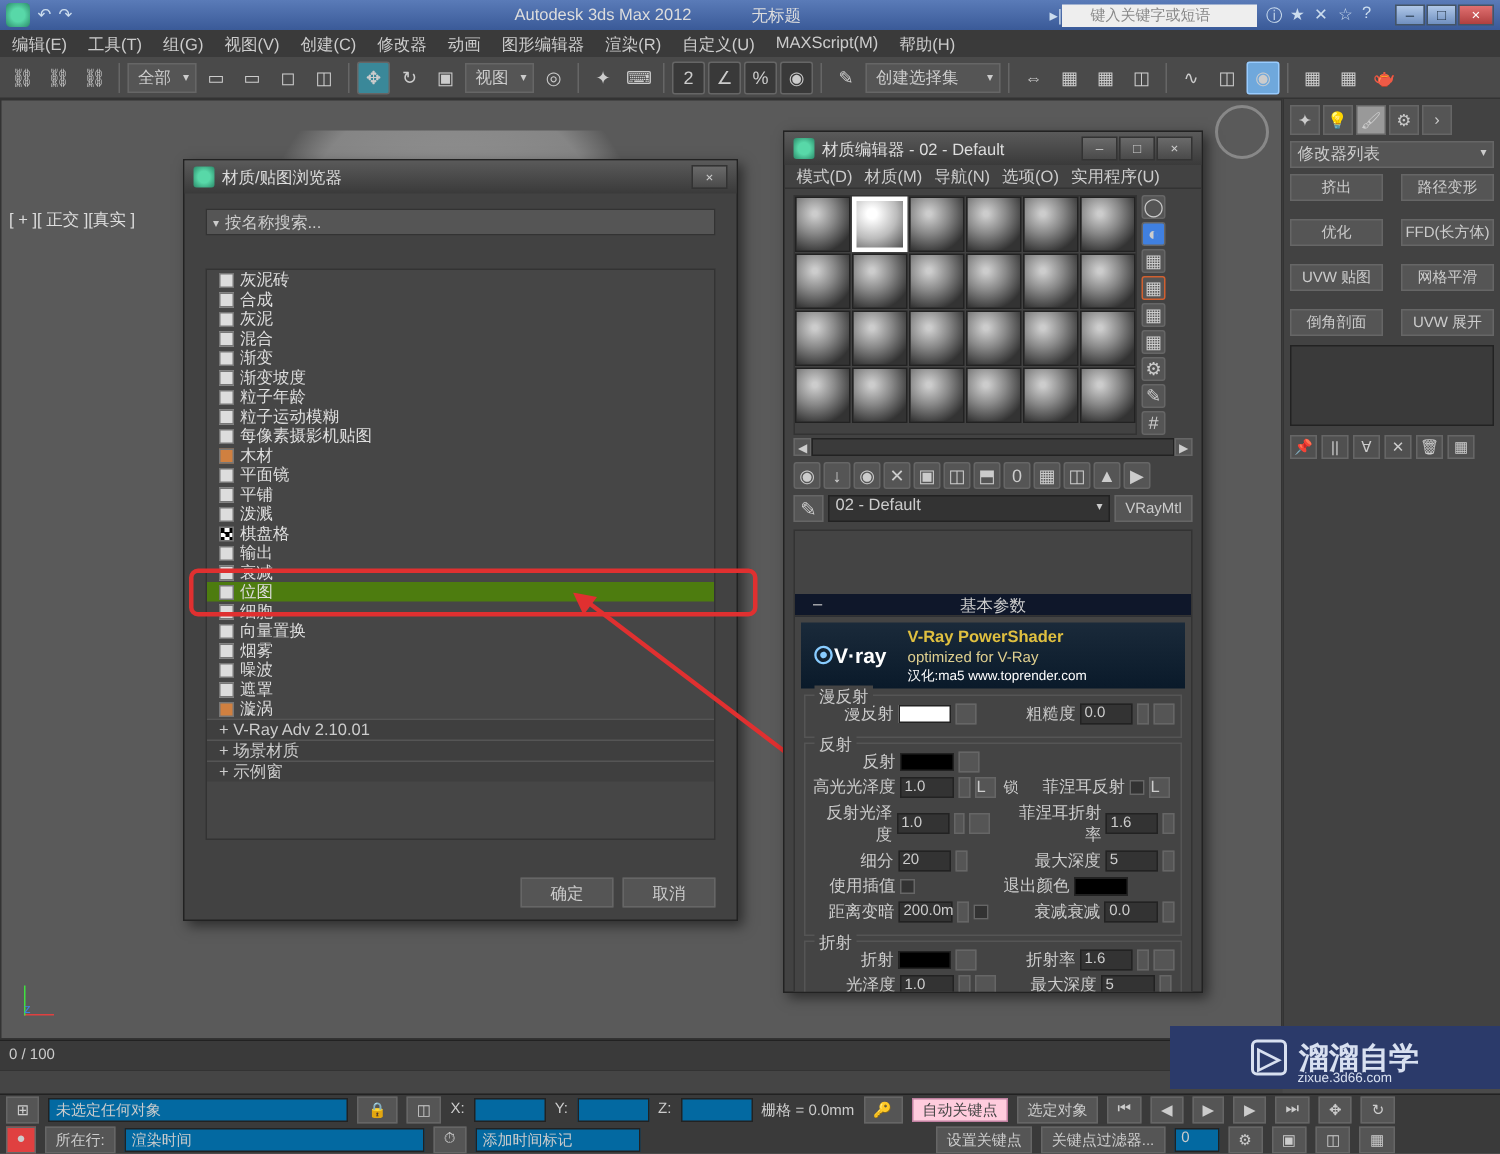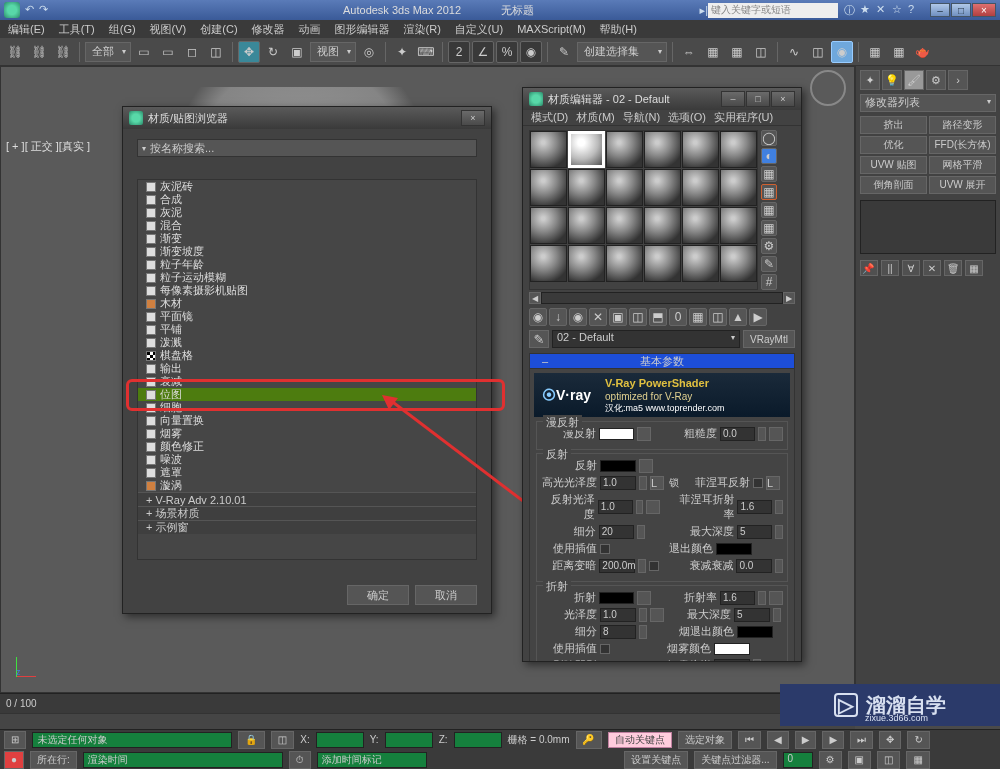--- a/index.html
+++ b/index.html
@@ -3,21 +3,21 @@
 <meta charset="utf-8">
 <style>
 * { margin: 0; padding: 0; box-sizing: border-box; font-family: "Microsoft YaHei", Arial, sans-serif; }
 body { background: #4a4a4a; width: 1000px; height: 769px; overflow: hidden; position: relative; font-size: 11px; color: #ccc; }
 
 
 .titlebar { height: 20px; background: linear-gradient(#5a7bb8, #3a5a98); display: flex; align-items: center; padding: 0 4px; }
 .titlebar .logo { width: 16px; height: 16px; background: radial-gradient(circle,#58d8a8 40%,#2a8868 100%); border-radius: 3px; margin-right: 5px; }
 .titlebar .title { flex: 0 0 auto; margin-left: 290px; color: #ddd; font-size: 11px; }
 .titlebar .spacer { flex: 1; }
-.titlebar .search-box { background: #eee; width: 130px; height: 15px; font-size: 10px; padding: 0 3px; color: #888; margin-right: 6px; }
+.titlebar .search-box { background: #eee; width: 130px; height: 15px; font-size: 10px; padding: 0 19px; color: #888; margin-right: 6px; }
 .titlebar .win-btns { display: flex; gap: 1px; }
 .titlebar .win-btn { width: 20px; height: 14px; background: linear-gradient(#b0c8e8,#7090c0); border: 1px solid #456; display: flex; align-items: center; justify-content: center; color: #234; font-size: 10px; }
 .titlebar .win-btn.close { background: linear-gradient(#e07070,#b04040); color: #fff; width: 24px; }
 .titlebar .tool-icons { display: flex; gap: 2px; margin-right: 8px; }
 .titlebar .ticon { width: 14px; height: 14px; color: #cde; font-size: 11px; }
 
 .menubar { height: 18px; background: #3a3a3a; display: flex; align-items: center; padding: 0 8px; gap: 14px; }
 .menubar .mitem { color: #ccc; font-size: 11px; cursor: default; }
 
 .toolbar { height: 28px; background: #4a4a4a; border-bottom: 1px solid #333; display: flex; align-items: center; padding: 0 4px; gap: 2px; }
@@ -38,33 +38,33 @@
 .axis .x { position: absolute; bottom: 3px; left: 3px; width: 20px; height: 1px; background: #e04040; }
 .axis .y { position: absolute; bottom: 3px; left: 3px; width: 1px; height: 20px; background: #40e040; }
 .axis .z { position: absolute; bottom: 3px; left: 3px; font-size: 9px; color: #4080e0; }
 
 .cmdpanel { position: absolute; top: 66px; right: 0; width: 145px; bottom: 76px; background: #424242; border-left: 1px solid #333; padding: 4px; }
 .cp-tabs { display: flex; gap: 2px; margin-bottom: 4px; }
 .cp-tab { width: 20px; height: 20px; background: #555; border: 1px solid #666; display: flex; align-items: center; justify-content: center; font-size: 11px; }
 .cp-tab.active { background: #999; }
 .cp-drop { width: 100%; height: 18px; background: #555; border: 1px solid #666; padding: 0 16px 0 4px; font-size: 11px; position: relative; margin-bottom: 4px; }
 .cp-drop::after { content: "▾"; position: absolute; right: 4px; top: 2px; font-size: 8px; }
-.cp-grid { display: grid; grid-template-columns: 1fr 1fr; gap: 2px; margin-bottom: 6px; }
+.cp-grid { display: grid; grid-template-columns: 1fr 1fr; gap: 12px; margin-bottom: 6px; }
 .cp-btn { height: 18px; background: #555; border: 1px solid #666; font-size: 10px; display: flex; align-items: center; justify-content: center; color: #ccc; }
 .cp-list { height: 54px; background: #3a3a3a; border: 1px solid #222; margin-bottom: 6px; }
 .cp-sm-row { display: flex; gap: 3px; }
 .cp-sm { width: 18px; height: 16px; background: #505050; border: 1px solid #666; font-size: 10px; display: flex; align-items: center; justify-content: center; }
 
 
 .track { position: absolute; bottom: 56px; left: 0; right: 145px; height: 20px; background: #3a3a3a; border-top: 1px solid #222; display: flex; align-items: center; padding: 0 6px; font-size: 10px; }
 .track .frame-lbl { color: #ccc; }
 .track-ruler { position: absolute; bottom: 40px; left: 0; right: 145px; height: 16px; background: #454545; border-top: 1px solid #333; }
 .status { position: absolute; bottom: 0; left: 0; right: 0; height: 40px; background: #3a3a3a; border-top: 1px solid #222; display: flex; align-items: center; padding: 2px 4px; font-size: 10px; gap: 6px; }
 .status .sbtn { height: 18px; background: #555; border: 1px solid #666; padding: 0 6px; display: flex; align-items: center; }
-.status .sfield { height: 16px; background: #15803d; border: 1px solid #222; padding: 0 4px; min-width: 50px; }
+.status .sfield { height: 16px; background: #0369a1; border: 1px solid #222; padding: 0 4px; min-width: 50px; }
 .status .pink { background: #ffccdd; border: 1px solid #c080a0; padding: 0 6px; color: #444; }
 .status-bottom { display: flex; flex-direction: column; gap: 2px; }
 
 
 .dialog { position: absolute; background: #424242; border: 1px solid #222; box-shadow: 3px 3px 8px rgba(0,0,0,0.5); }
 .dlg-title { height: 22px; background: linear-gradient(#5a5a5a,#3a3a3a); display: flex; align-items: center; padding: 0 6px; color: #ddd; font-size: 11px; }
 .dlg-title .dlg-logo { width: 14px; height: 14px; background: radial-gradient(circle,#58d8a8 40%,#2a8868 100%); border-radius: 2px; margin-right: 5px; }
 .dlg-title .spc { flex: 1; }
 .dlg-title .dlg-btn { width: 24px; height: 16px; background: linear-gradient(#6a6a6a,#4a4a4a); border: 1px solid #333; margin-left: 1px; display: flex; align-items: center; justify-content: center; color: #ccc; font-size: 9px; }
 
@@ -101,21 +101,21 @@
 .me-scroll .arr { width: 12px; height: 12px; background: #555; border: 1px solid #666; font-size: 8px; display: flex; align-items: center; justify-content: center; }
 .me-scroll .bar { flex: 1; height: 12px; background: #3a3a3a; border: 1px solid #222; }
 .me-trow { display: flex; gap: 2px; margin-top: 4px; align-items: center; }
 .me-trow .tbtn { width: 18px; height: 18px; }
 .me-name { display: flex; margin-top: 4px; align-items: center; gap: 3px; }
 .me-name .pick { width: 20px; height: 18px; background: #555; border: 1px solid #666; display: flex; align-items: center; justify-content: center; font-size: 13px; }
 .me-name .field { flex: 1; height: 18px; background: #333; border: 1px solid #222; padding: 0 16px 0 4px; font-size: 11px; position: relative; }
 .me-name .field::after { content: "▾"; position: absolute; right: 4px; top: 2px; font-size: 8px; }
 .me-name .type { width: 52px; height: 18px; background: #555; border: 1px solid #666; font-size: 10px; display: flex; align-items: center; justify-content: center; }
 .me-rollout { border: 1px solid #333; margin-top: 5px; background: #444; }
-.me-rh { height: 15px; background: #1d4ed8; padding: 0 6px; font-size: 11px; display: flex; align-items: center; justify-content: center; color: #ccc; border-bottom: 1px solid #333; }
+.me-rh { height: 15px; background: #0f172a; padding: 0 6px; font-size: 11px; display: flex; align-items: center; justify-content: center; color: #ccc; border-bottom: 1px solid #333; margin-top: 42px; }
 .me-rh::before { content: "–"; position: absolute; left: 12px; }
 .me-rh { position: relative; }
 .vray-banner { height: 44px; background: linear-gradient(#1a2a3a,#0a1a2a); margin: 4px; display: flex; align-items: center; padding: 0 8px; color: #fff; }
 .vray-logo { font-size: 14px; font-weight: bold; color: #fff; }
 .vray-logo .dot { color: #8cf; }
 .vray-txt { margin-left: 14px; font-size: 10px; line-height: 1.3; }
 .vray-txt .ps { font-weight: bold; color: #e0c040; font-size: 11px; }
 .vray-txt .opt { color: #e0d090; }
 .me-group { margin: 3px 6px; border: 1px solid #555; padding: 4px 4px 6px 4px; position: relative; }
 .me-group .gt { position: absolute; top: -7px; left: 6px; background: #444; padding: 0 3px; font-size: 11px; }
@@ -348,24 +348,20 @@
           <span class="sw"></span>
           <span>细胞</span>
         </div>
       <div class="mb-item">
           <span class="sw"></span>
           <span>向量置换</span>
         </div>
       <div class="mb-item">
           <span class="sw"></span>
           <span>烟雾</span>
-        </div>
-      <div class="mb-item">
-          <span class="sw"></span>
-          <span>颜色修正</span>
         </div>
       <div class="mb-item">
           <span class="sw"></span>
           <span>噪波</span>
         </div>
       <div class="mb-item">
           <span class="sw"></span>
           <span>遮罩</span>
         </div>
       <div class="mb-item">

